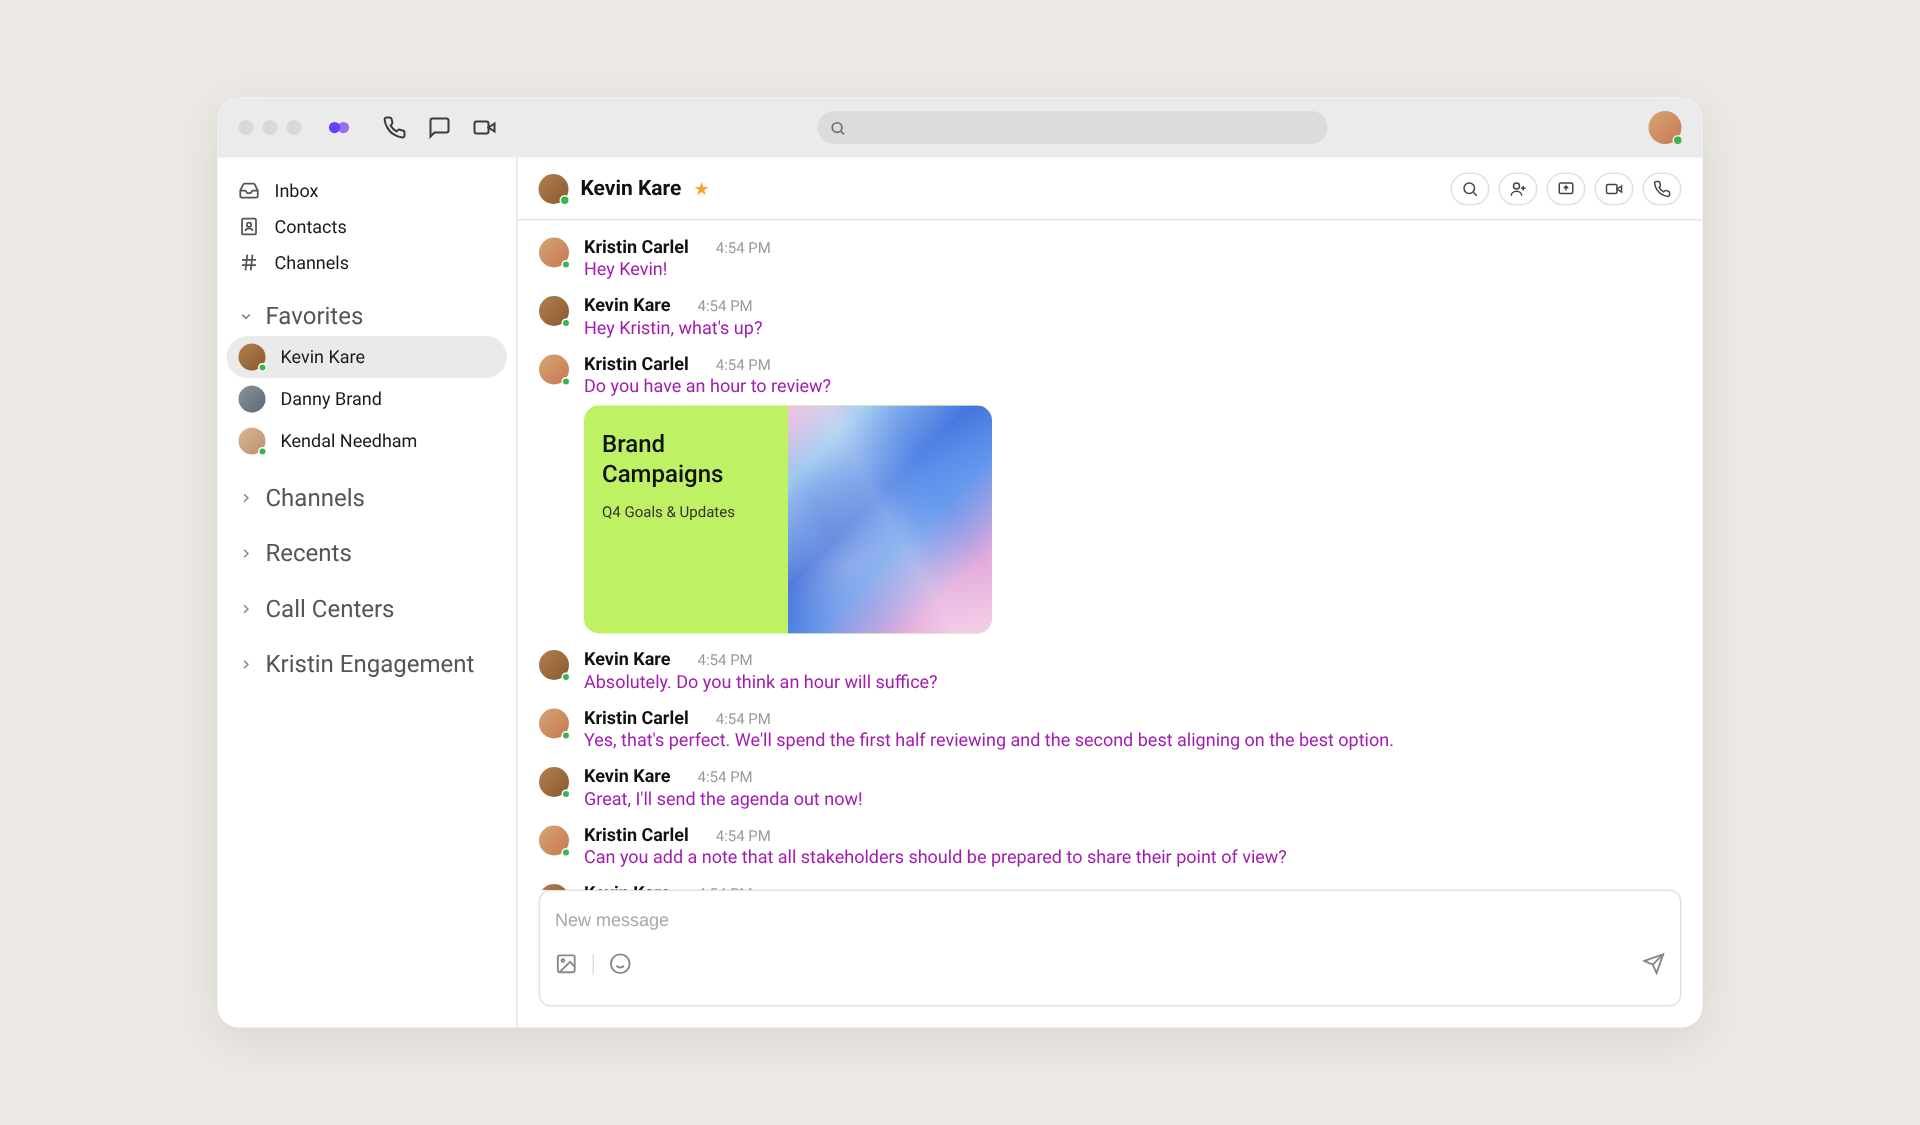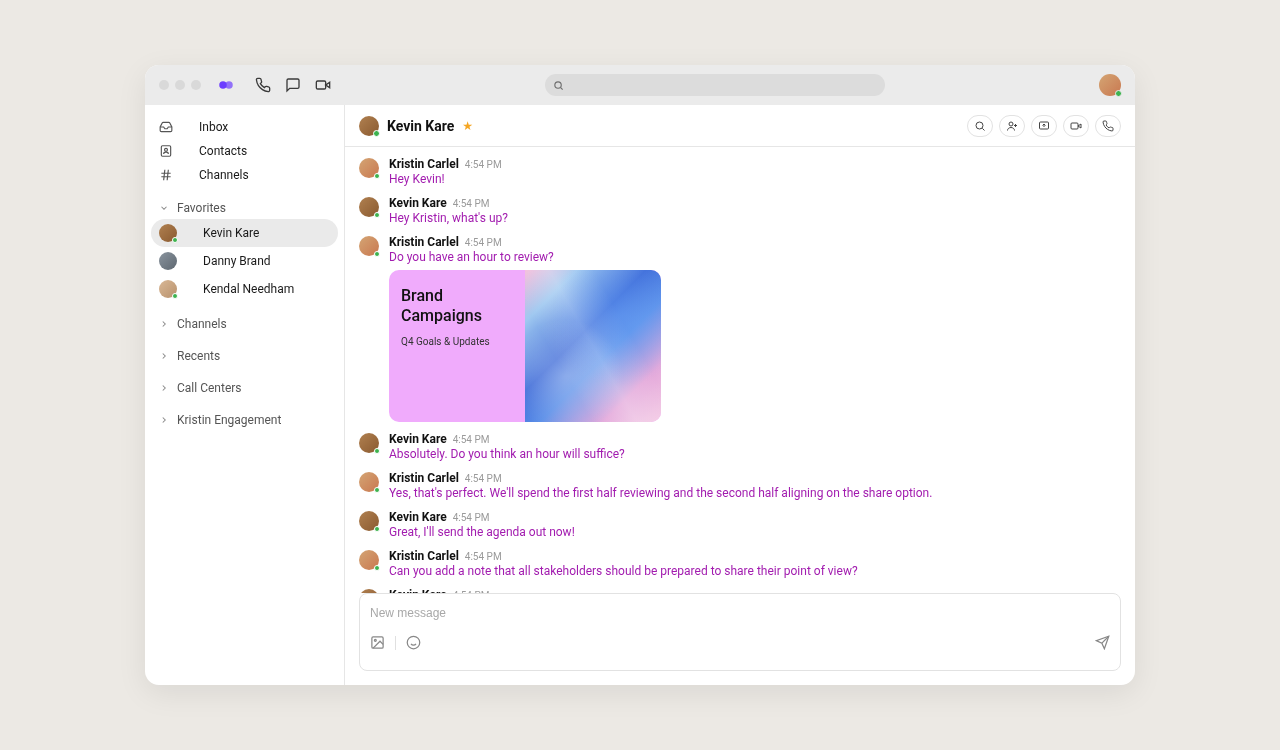--- a/index.html
+++ b/index.html
@@ -60,37 +60,37 @@
   background: #3db34f; border: 1.5px solid #ebebeb;
 }
 .body { flex: 1; display: flex; min-height: 0; }
 .sidebar {
   width: 200px;
   border-right: 1px solid #e6e6e6;
   padding: 10px 0;
   overflow-y: auto;
 }
 .sb-item {
-  display: flex; align-items: center; gap: 26px;
+  display: flex; align-items: center; gap: 10px;
   padding: 5px 14px;
   font-size: 12px;
   color: #1a1a1a;
   cursor: pointer;
 }
 .sb-item.active {
   background: #eaeaea;
   border-radius: 16px;
   margin: 0 6px;
   padding: 5px 8px;
 }
 .sb-icon { width: 14px; height: 14px; color: #555; flex-shrink: 0; }
 .sb-section {
   display: flex; align-items: center; gap: 8px;
   padding: 8px 14px 4px;
-  font-size: 12px;
+  font-size: 16px;
   color: #555;
   cursor: pointer;
   margin-top: 6px;
 }
 .sb-section .chev { width: 10px; height: 10px; color: #888; }
 .sb-avatar {
   width: 18px; height: 18px; border-radius: 50%;
   position: relative; flex-shrink: 0;
 }
 .sb-av-dot {
@@ -123,28 +123,28 @@
 .messages {
   flex: 1; overflow-y: auto;
   padding: 10px 14px 6px;
 }
 .msg { display: flex; gap: 10px; margin-bottom: 10px; }
 .msg-avatar {
   width: 20px; height: 20px; border-radius: 50%;
   flex-shrink: 0; position: relative; margin-top: 1px;
 }
 .msg-body { flex: 1; min-width: 0; }
-.msg-head { display: flex; align-items: baseline; gap: 6px; }
+.msg-head { display: flex; align-items: baseline; gap: 18px; }
 .msg-name { font-size: 12px; font-weight: 700; color: #111; }
 .msg-time { font-size: 10px; color: #9a9a9a; }
 .msg-text { font-size: 12px; color: #a21caf; margin-top: 1px; }
 .card {
   margin-top: 6px;
   width: 272px; height: 152px;
-  background: #f0abfc;
+  background: #bef264;
   border-radius: 10px;
   display: flex; overflow: hidden;
 }
 .card-left { flex: 1; padding: 16px 12px; }
 .card-title { font-size: 16px; font-weight: 500; color: #111; line-height: 1.25; }
 .card-sub { font-size: 10px; color: #333; margin-top: 10px; }
 .card-right {
   width: 136px; height: 100%;
   background: linear-gradient(135deg, #f4b9d8 0%, #9fc8f0 18%, #3e6bd8 42%, #5a8ee8 58%, #e4a9db 80%, #f3c9e4 100%);
   position: relative; overflow: hidden;
@@ -412,21 +412,21 @@
           </div>
           <div class="msg">
     <div class="msg-avatar av-kristin">
               <div class="sb-av-dot"></div>
             </div>
     <div class="msg-body">
       <div class="msg-head">
         <span class="msg-name">Kristin Carlel</span>
         <span class="msg-time">4:54 PM</span>
       </div>
-      <div class="msg-text">Yes, that's perfect. We'll spend the first half reviewing and the second half aligning on the share option.</div>
+      <div class="msg-text">Yes, that's perfect. We'll spend the first half reviewing and the second best aligning on the best option.</div>
 
     </div>
           </div>
           <div class="msg">
     <div class="msg-avatar av-kevin">
               <div class="sb-av-dot"></div>
             </div>
     <div class="msg-body">
       <div class="msg-head">
         <span class="msg-name">Kevin Kare</span>

